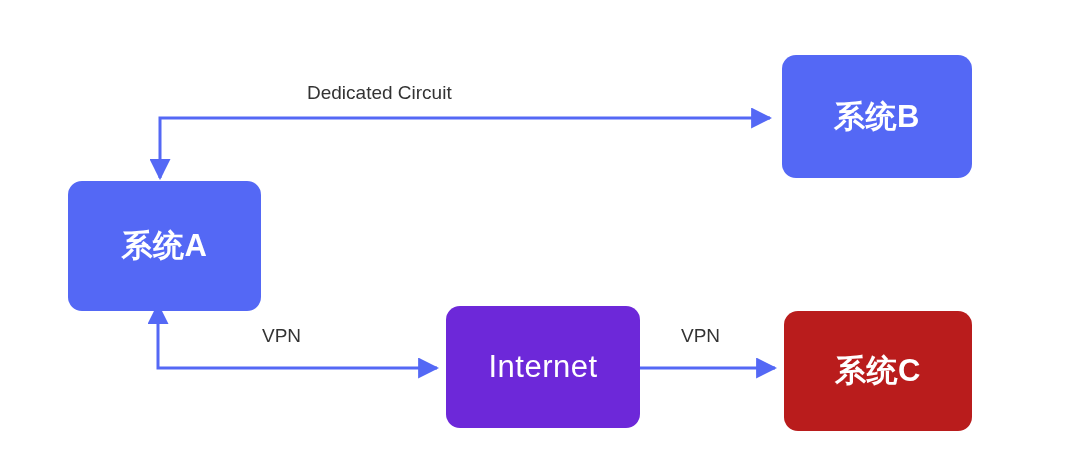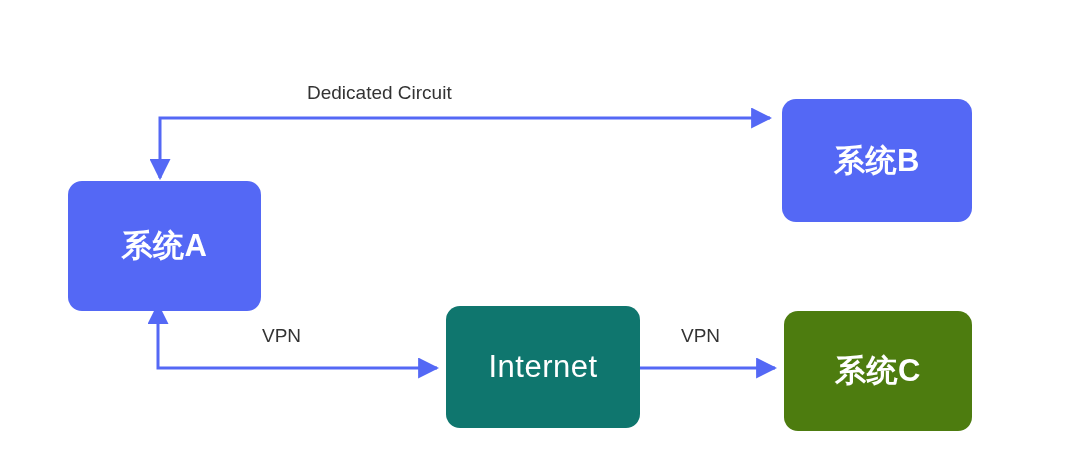--- a/index.html
+++ b/index.html
@@ -44,21 +44,21 @@
     font-weight: normal;
   }
   .edge-label {
     position: absolute;
     color: #333333;
     font-size: 19px;
     white-space: nowrap;
     user-select: none;
   }
   #node-system-a { left: 68px;  top: 181px; width: 193px; height: 130px; }
-  #node-system-b { left: 782px; top: 55px;  width: 190px; height: 123px; margin-top: 44px; }
+  #node-system-b { left: 782px; top: 55px;  width: 190px; height: 123px; }
   #node-internet { left: 446px; top: 306px; width: 194px; height: 122px; }
   #node-system-c { left: 784px; top: 311px; width: 188px; height: 120px; }
 
   #label-dedicated-circuit { left: 307px; top: 82px; }
   #label-vpn-left         { left: 262px; top: 325px; }
   #label-vpn-right        { left: 681px; top: 325px; }
 </style>
 </head>
 <body>
 
@@ -85,25 +85,25 @@
   </svg>
 
   <div class="node node-cjk" id="node-system-a" style="background:#5468F5">
     <span>系统A</span>
   </div>
 
   <div class="node node-cjk" id="node-system-b" style="background:#5468F5">
     <span>系统B</span>
   </div>
 
-  <div class="node node-latin" id="node-internet" style="background:#0f766e">
+  <div class="node node-latin" id="node-internet" style="background:#6d28d9">
     <span>Internet</span>
   </div>
 
-  <div class="node node-cjk" id="node-system-c" style="background:#4d7c0f">
+  <div class="node node-cjk" id="node-system-c" style="background:#b91c1c">
     <span>系统C</span>
   </div>
 
   <div class="edge-label" id="label-dedicated-circuit">Dedicated Circuit</div>
 
   <div class="edge-label" id="label-vpn-left">VPN</div>
 
   <div class="edge-label" id="label-vpn-right">VPN</div>
 
 </div>

